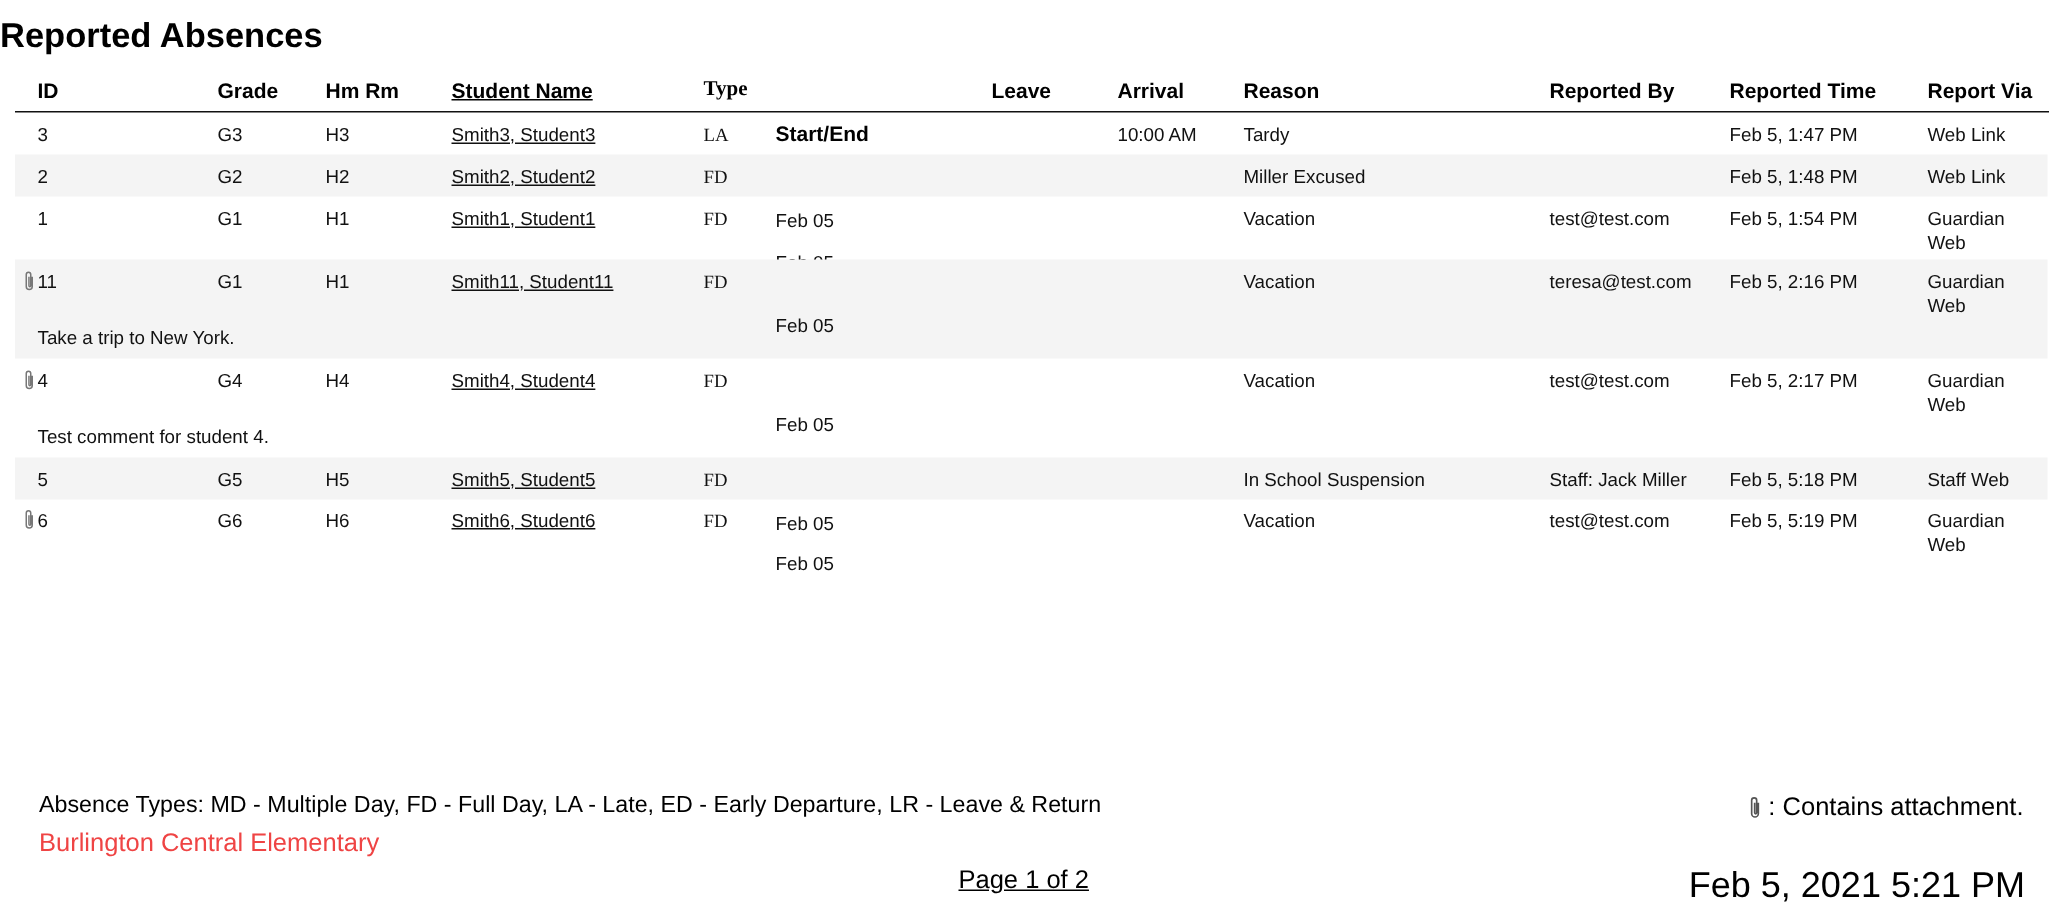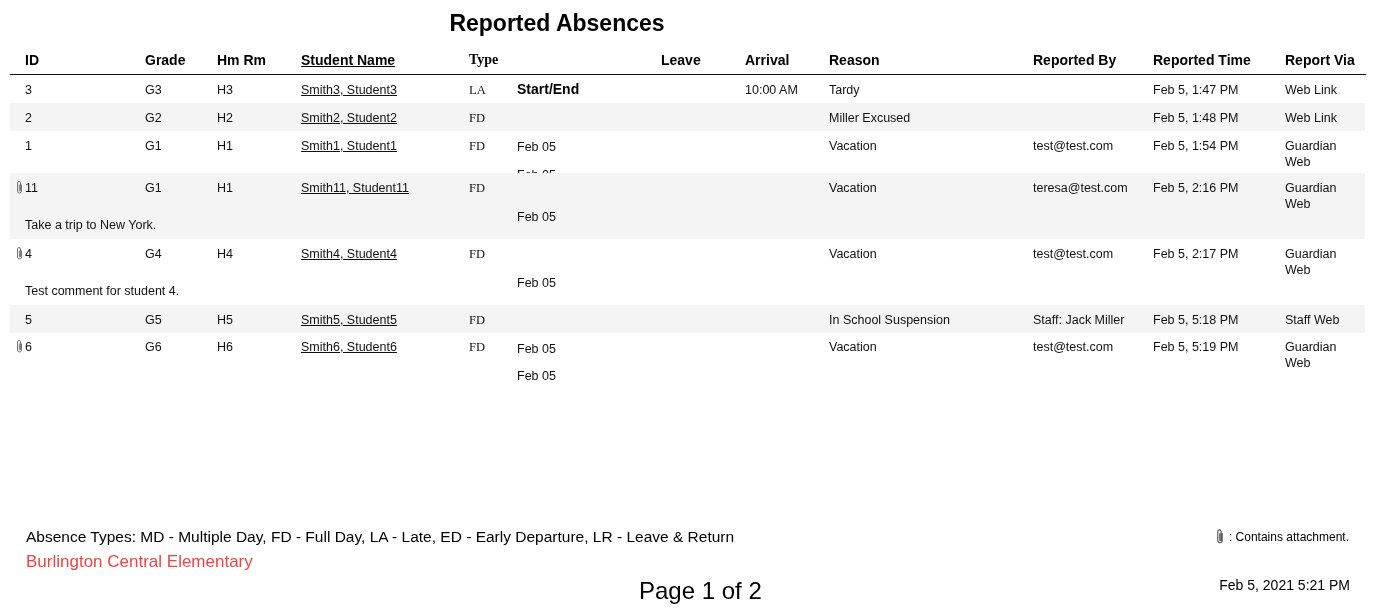--- a/index.html
+++ b/index.html
@@ -1,21 +1,21 @@
 <!DOCTYPE html>
 <html><head>
   <meta charset="utf-8">
   <style>
     * { box-sizing: border-box; margin: 0; padding: 0; }
     html, body { width: 1377px; height: 612px; background: #ffffff; overflow: hidden; }
     body { font-family: "Liberation Sans", sans-serif; color: #111; position: relative; }
 
     .title {
       position: absolute; left: 0; width: 1114px; top: 10px;
-      text-align: center; font-size: 23px; font-weight: bold; color: #000;
+      font-size: 23px; font-weight: bold; color: #000;
     }
 
     .table { position: absolute; left: 10px; top: 48px; width: 1356px; }
     .hdr {
       position: relative; height: 27px;
       border-bottom: 1.5px solid #111;
       font-size: 14px; font-weight: bold; color: #000;
     }
     .hdr span { position: absolute; top: 4px; white-space: nowrap; }
 
@@ -37,24 +37,24 @@
     .c-start { left: 507px; margin-top: 29px; }
     .c-leave { left: 651px; }
     .c-arrival { left: 735px; }
     .c-reason { left: 819px; }
     .c-by { left: 1023px; }
     .c-time { left: 1143px; }
     .c-via { left: 1275px; }
 
     .footer-types { position: absolute; left: 26px; top: 528px; font-size: 15.5px; color: #000; white-space: nowrap; }
     .footer-school { position: absolute; left: 26px; top: 552px; font-size: 17px; color: #ef4444; white-space: nowrap; }
-    .footer-legend { position: absolute; right: 28px; top: 528px; font-size: 12px; color: #000; white-space: nowrap; }
+    .footer-legend { position: absolute; right: 28px; top: 528px; font-size: 17px; color: #000; white-space: nowrap; }
     .footer-legend .clip { width: 10px; height: 16px; vertical-align: -3px; margin-right: 4px; }
-    .footer-page { position: absolute; left: 639px; top: 577px; font-size: 24px; color: #000; white-space: nowrap; }
-    .footer-date { position: absolute; right: 27px; top: 577px; font-size: 14px; color: #000; white-space: nowrap; }
+    .footer-page { position: absolute; left: 639px; top: 577px; font-size: 17px; color: #000; white-space: nowrap; text-decoration: underline; }
+    .footer-date { position: absolute; right: 27px; top: 577px; font-size: 24px; color: #000; white-space: nowrap; }
   </style>
 </head>
 <body>
 
 <div class="title">Reported Absences</div>
 
 <div class="table">
   <div class="hdr">
     <span class="c-id">ID</span>
     <span class="c-grade">Grade</span>

